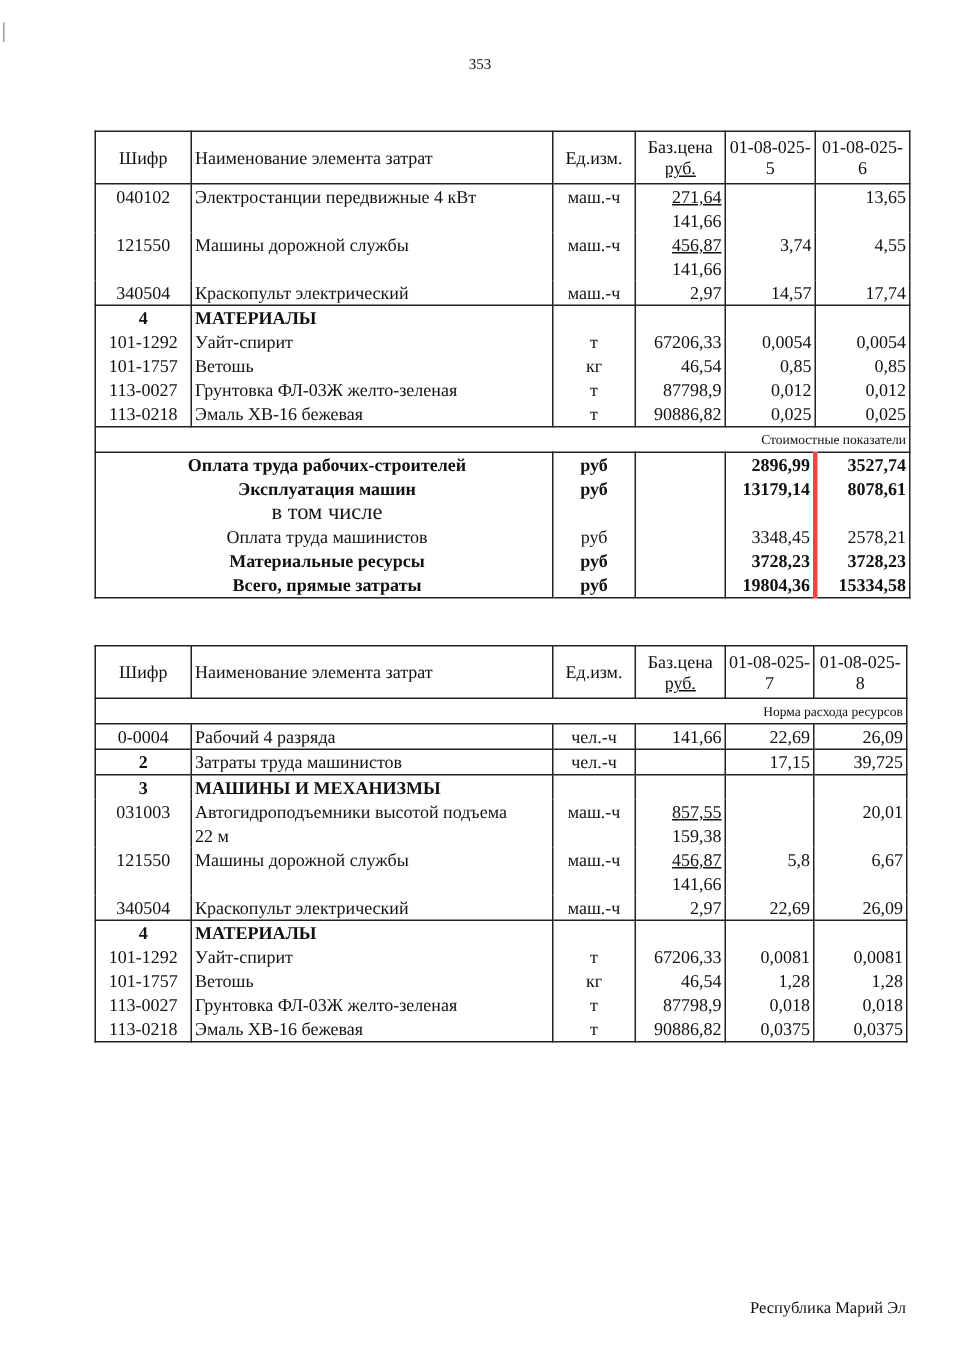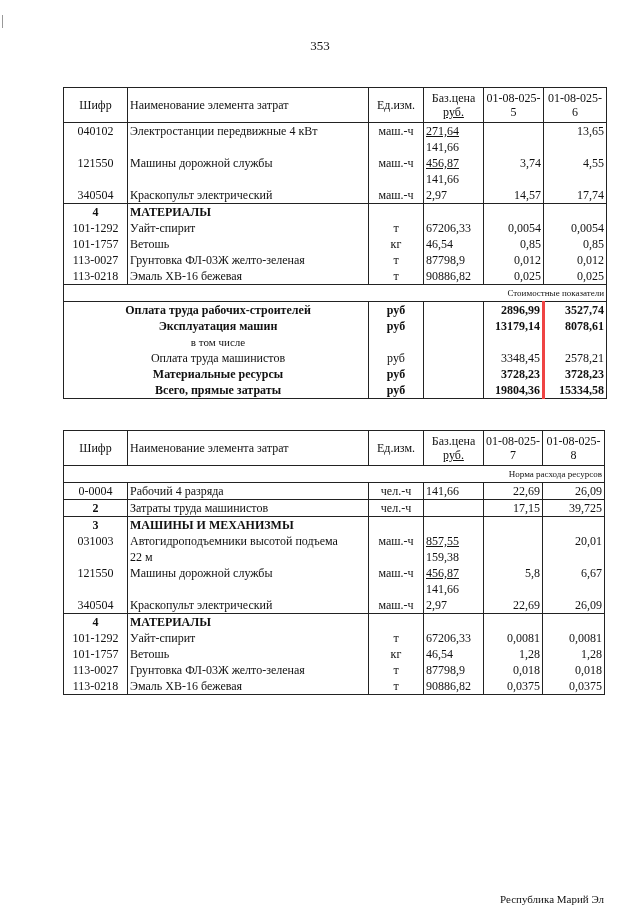--- a/index.html
+++ b/index.html
@@ -1,27 +1,27 @@
 <!DOCTYPE html>
 <html><head>
 <meta charset="utf-8">
 <style>
   html, body { margin: 0; padding: 0; background: #ffffff; }
   body { width: 640px; height: 905px; position: relative; overflow: hidden;
          font-family: "Liberation Serif", serif; color: #111; }
   .edge-mark { position: absolute; left: 2px; top: 15px; width: 1px; height: 13px; background: #999; }
-  .page-num { position: absolute; top: 38px; left: 0; width: 640px; text-align: center; font-size: 13px; }
-  .footer { position: absolute; top: 866px; left: 500px; font-size: 11px; margin-top: 27px; }
+  .page-num { position: absolute; top: 38px; left: 0; width: 640px; text-align: center; font-size: 10px; }
+  .footer { position: absolute; top: 866px; left: 500px; font-size: 11px; }
 
   table.res { position: absolute; left: 63px; border-collapse: collapse; font-size: 12px; table-layout: fixed; }
   table.res td { padding: 0 2px; line-height: 16px; vertical-align: top; white-space: nowrap; }
   .c-code { width: 59px; text-align: center; }
   .c-name { width: 236px; }
   .c-unit { width: 50px; text-align: center; }
-  .c-price { width: 55px; }
+  .c-price { width: 55px; text-align: right; }
   .c-v1 { width: 54px; text-align: right; }
   .c-v2 { width: 57px; text-align: right; }
 
   tr.head td { border: 1px solid #222; vertical-align: middle; line-height: 14px; height: 34px; }
   tr.head td.c-name { }
   tr.head td.c-price, tr.head td.c-v1, tr.head td.c-v2 { text-align: center; }
 
   .vb td { border-left: 1px solid #222; border-right: 1px solid #222; }
   .bot td { border-bottom: 1px solid #222; }
   .bold { font-weight: bold; }
@@ -137,21 +137,21 @@
     <td class="c-v2 bold">3527,74</td>
   </tr>
   <tr class="sum">
     <td class="c-code sumname bold" colspan="2">Эксплуатация машин</td>
     <td class="c-unit bold">руб</td>
     <td class="c-price"></td>
     <td class="c-v1 bold">13179,14</td>
     <td class="c-v2 bold">8078,61</td>
   </tr>
   <tr class="sum">
-    <td class="c-code sumname" colspan="2" style="font-size:11px;">в том числе</td>
+    <td class="c-code sumname" colspan="2" style="font-size:15px;">в том числе</td>
     <td class="c-unit"></td>
     <td class="c-price"></td>
     <td class="c-v1"></td>
     <td class="c-v2"></td>
   </tr>
   <tr class="sum">
     <td class="c-code sumname" colspan="2">Оплата труда машинистов</td>
     <td class="c-unit">руб</td>
     <td class="c-price"></td>
     <td class="c-v1">3348,45</td>

